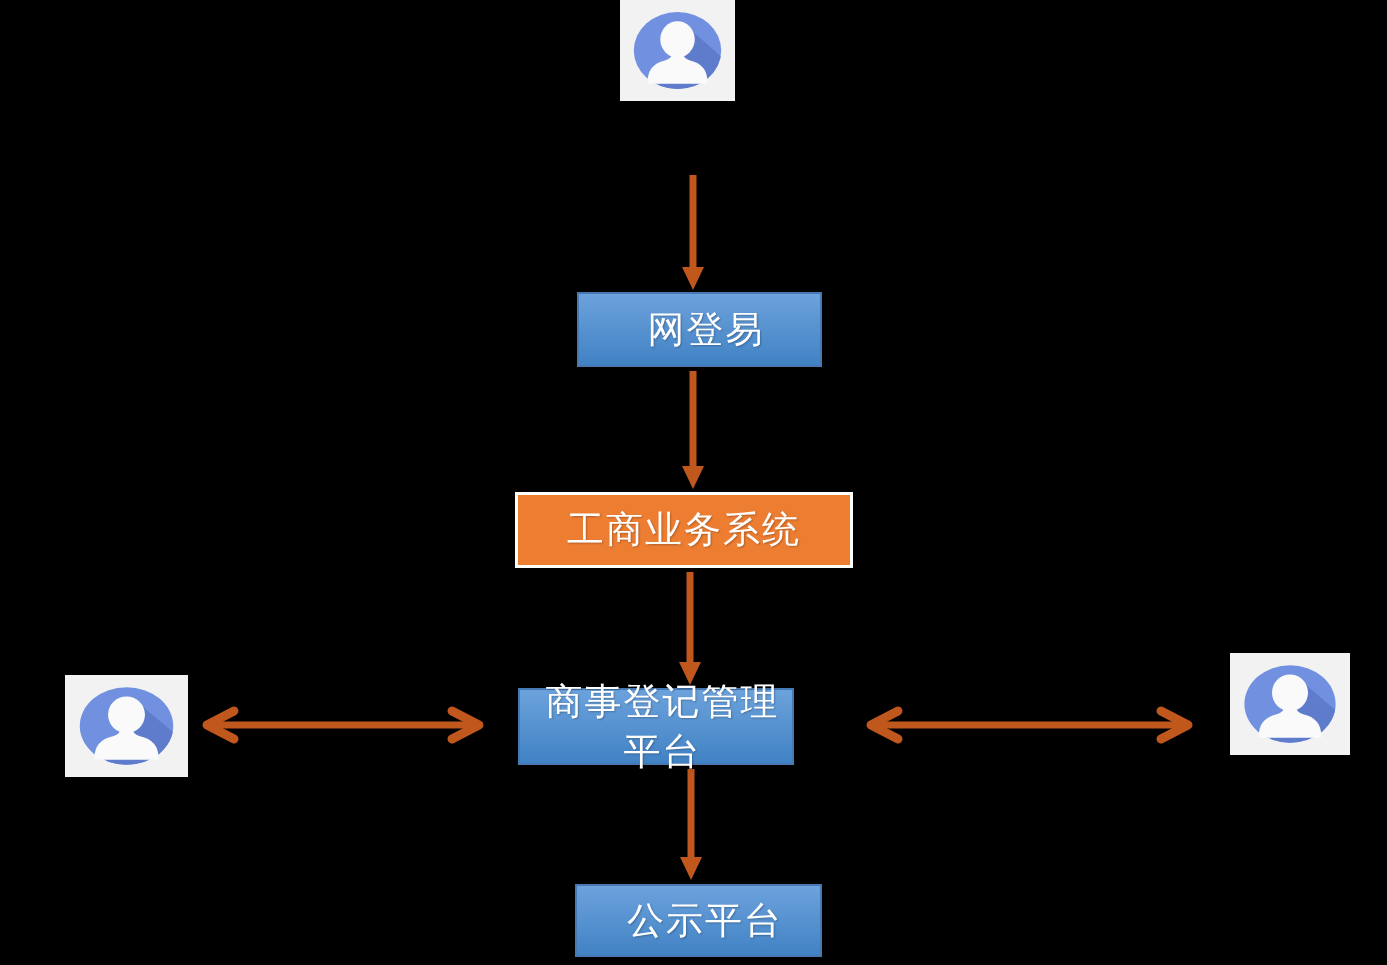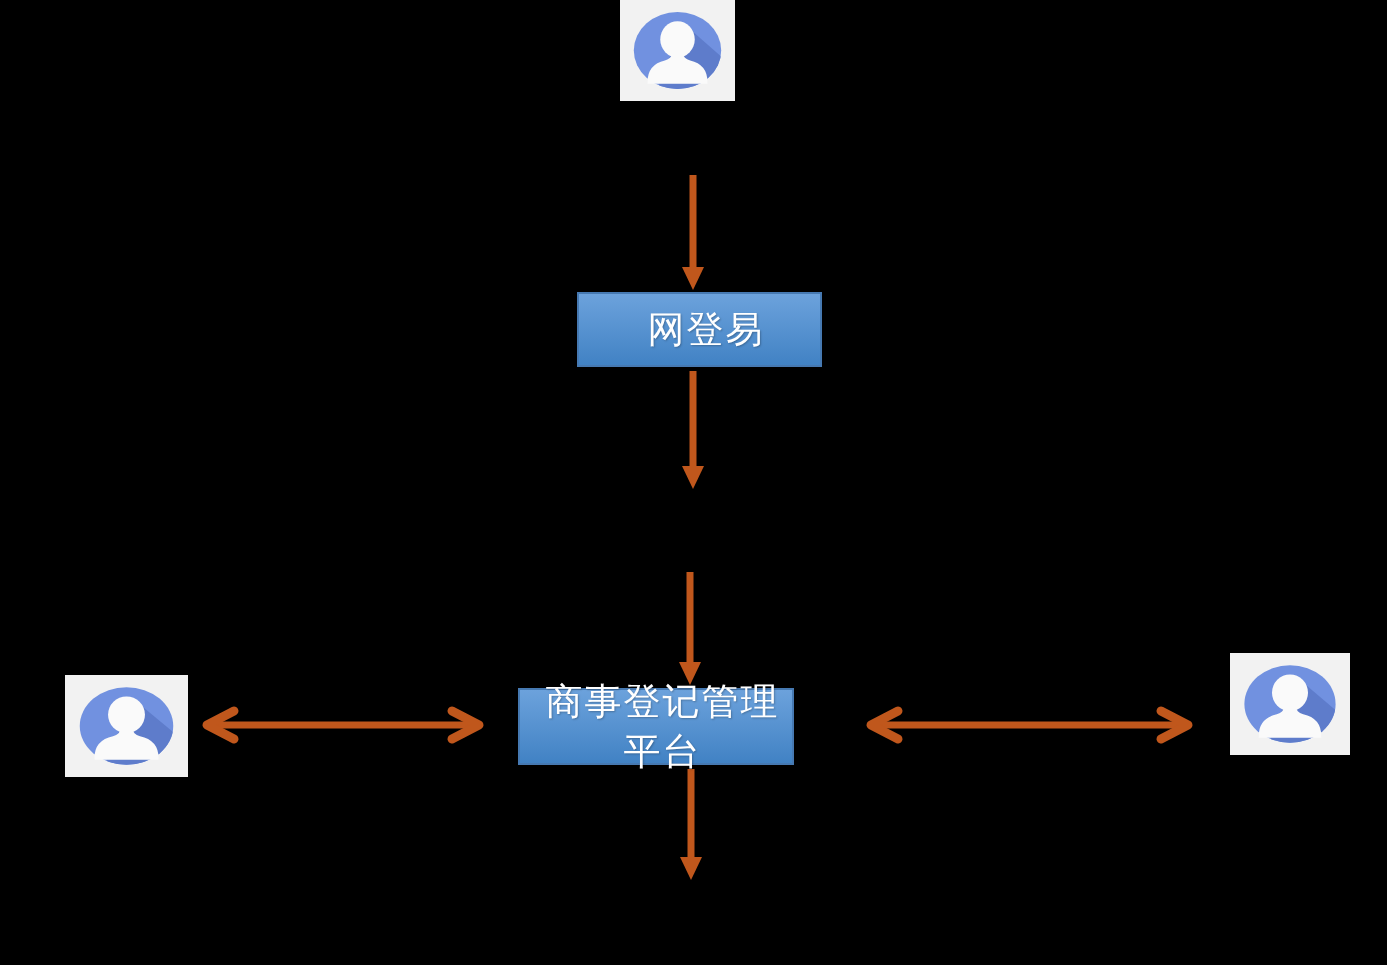--- a/index.html
+++ b/index.html
@@ -105,19 +105,25 @@
   <div class="avatar" style="left:1230px; top:653px; width:120px; height:102px">
     <svg viewBox="0 0 100 100" preserveAspectRatio="none">
         <use href="#avatar-symbol"></use>
       </svg>
   </div>
 
   <div class="node blue" style="left:577px; top:292px; width:245px; height:75px">
     <span>网登易</span>
   </div>
 
+  <div class="node orange" style="left:515px; top:492px; width:338px; height:76px">
+    <span>工商业务系统</span>
+  </div>
 
   <div class="node blue" style="left:518px; top:688px; width:276px; height:77px">
     <span>商事登记管理平台</span>
   </div>
 
+  <div class="node blue" style="left:575px; top:884px; width:247px; height:73px">
+    <span>公示平台</span>
+  </div>
 
 </div>
 
 </body></html>

